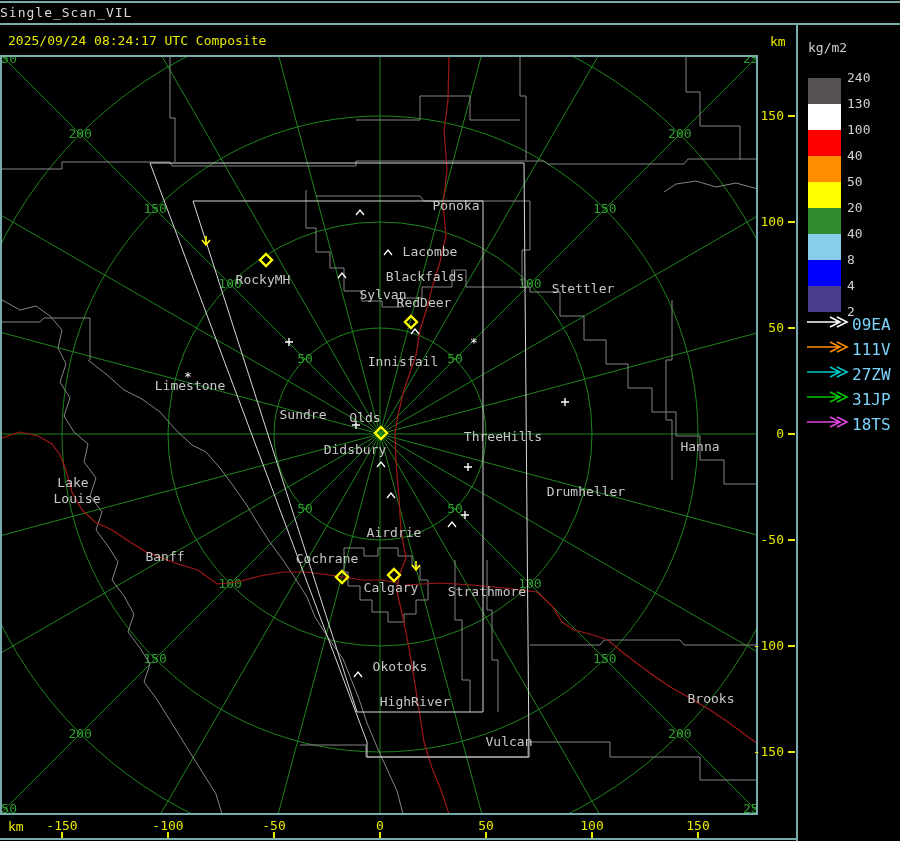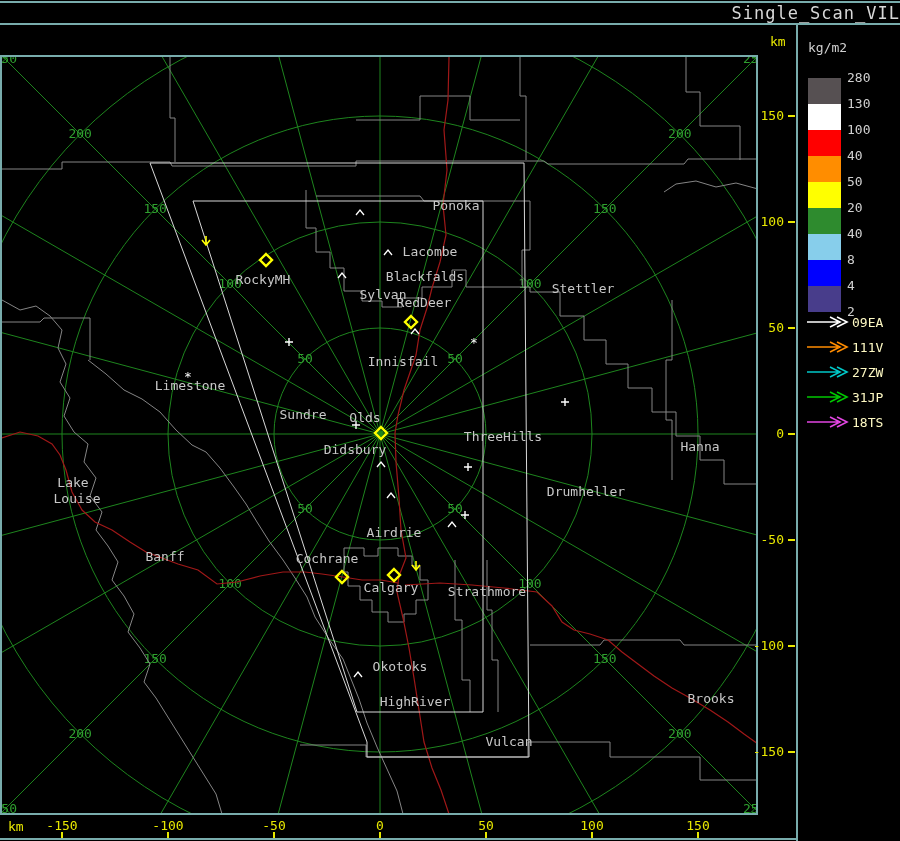--- a/index.html
+++ b/index.html
@@ -1,43 +1,44 @@
 <!DOCTYPE html>
 <html><head>
 <meta charset="utf-8">
 <style>
   html,body{margin:0;padding:0;background:#000;}
   body{position:relative;width:900px;height:841px;overflow:hidden;
        font-family:"DejaVu Sans Mono","Liberation Mono",monospace;}
   .titlebar{position:absolute;top:1px;left:0;width:900px;height:20px;
       border-top:2px solid #78acac;border-bottom:2px solid #78acac;
-      color:#d8d8d8;font-size:17px;text-align:right;line-height:20px;letter-spacing:1px;}
+      color:#d8d8d8;font-size:13px;text-align:left;line-height:20px;letter-spacing:1px;}
   .header-strip{position:absolute;top:25px;left:0;width:900px;height:31px;}
   .timestamp{position:absolute;left:8px;top:8px;font-size:13px;color:#e8e800;}
   .km-top{position:absolute;left:770px;top:9px;font-size:13px;color:#e8e800;}
   #map-svg{position:absolute;left:0;top:0;width:900px;height:841px;}
   .svgtext{font-family:"DejaVu Sans Mono","Liberation Mono",monospace;font-size:13px;}
   .legend{position:absolute;left:806px;top:40px;width:94px;}
   .legend-title{position:absolute;left:2px;top:0;width:80px;text-align:left;
       color:#d0d0d0;font-size:13px;}
   .legend-swatches{position:absolute;left:2px;top:38px;width:33px;}
   .legend-swatch{width:33px;height:26px;}
   .legend-values{position:absolute;left:41px;top:31px;width:40px;}
   .legend-value{height:26px;color:#d0d0d0;font-size:13px;line-height:14px;}
   .stations{position:absolute;left:806px;top:315px;width:94px;}
   .station-row{position:absolute;left:0;height:14px;}
-  .station-id{position:absolute;left:46px;top:0;color:#fef9c3;font-size:13px;}
+  .station-id{position:absolute;left:46px;top:0;color:#7dd3fc;font-size:16px;}
   .station-arrow{position:absolute;left:0;top:1px;}
 </style>
 </head>
 <body>
 
 <div class="titlebar">Single_Scan_VIL</div>
 
 <div class="header-strip">
+  <span class="timestamp">2025/09/24 08:24:17 UTC Composite</span>
   <span class="km-top">km</span>
 </div>
 
 <svg id="map-svg" xmlns="http://www.w3.org/2000/svg" viewBox="0 0 900 841">
     <defs>
       <clipPath id="mapclip">
         <rect x="2" y="57" width="755" height="757"></rect>
       </clipPath>
     </defs>
     <g clip-path="url(#mapclip)">
@@ -191,21 +192,21 @@
       <div class="legend-swatch" style="background: rgb(255, 255, 255);"></div>
       <div class="legend-swatch" style="background: rgb(255, 0, 0);"></div>
       <div class="legend-swatch" style="background: rgb(255, 141, 0);"></div>
       <div class="legend-swatch" style="background: rgb(255, 255, 0);"></div>
       <div class="legend-swatch" style="background: rgb(46, 139, 46);"></div>
       <div class="legend-swatch" style="background: rgb(135, 206, 235);"></div>
       <div class="legend-swatch" style="background: rgb(0, 0, 255);"></div>
       <div class="legend-swatch" style="background: rgb(72, 61, 139);"></div>
     </div>
   <div class="legend-values">
-      <div class="legend-value">280</div>
+      <div class="legend-value">240</div>
       <div class="legend-value">130</div>
       <div class="legend-value">100</div>
       <div class="legend-value">40</div>
       <div class="legend-value">50</div>
       <div class="legend-value">20</div>
       <div class="legend-value">40</div>
       <div class="legend-value">8</div>
       <div class="legend-value">4</div>
       <div class="legend-value">2</div>
     </div>

